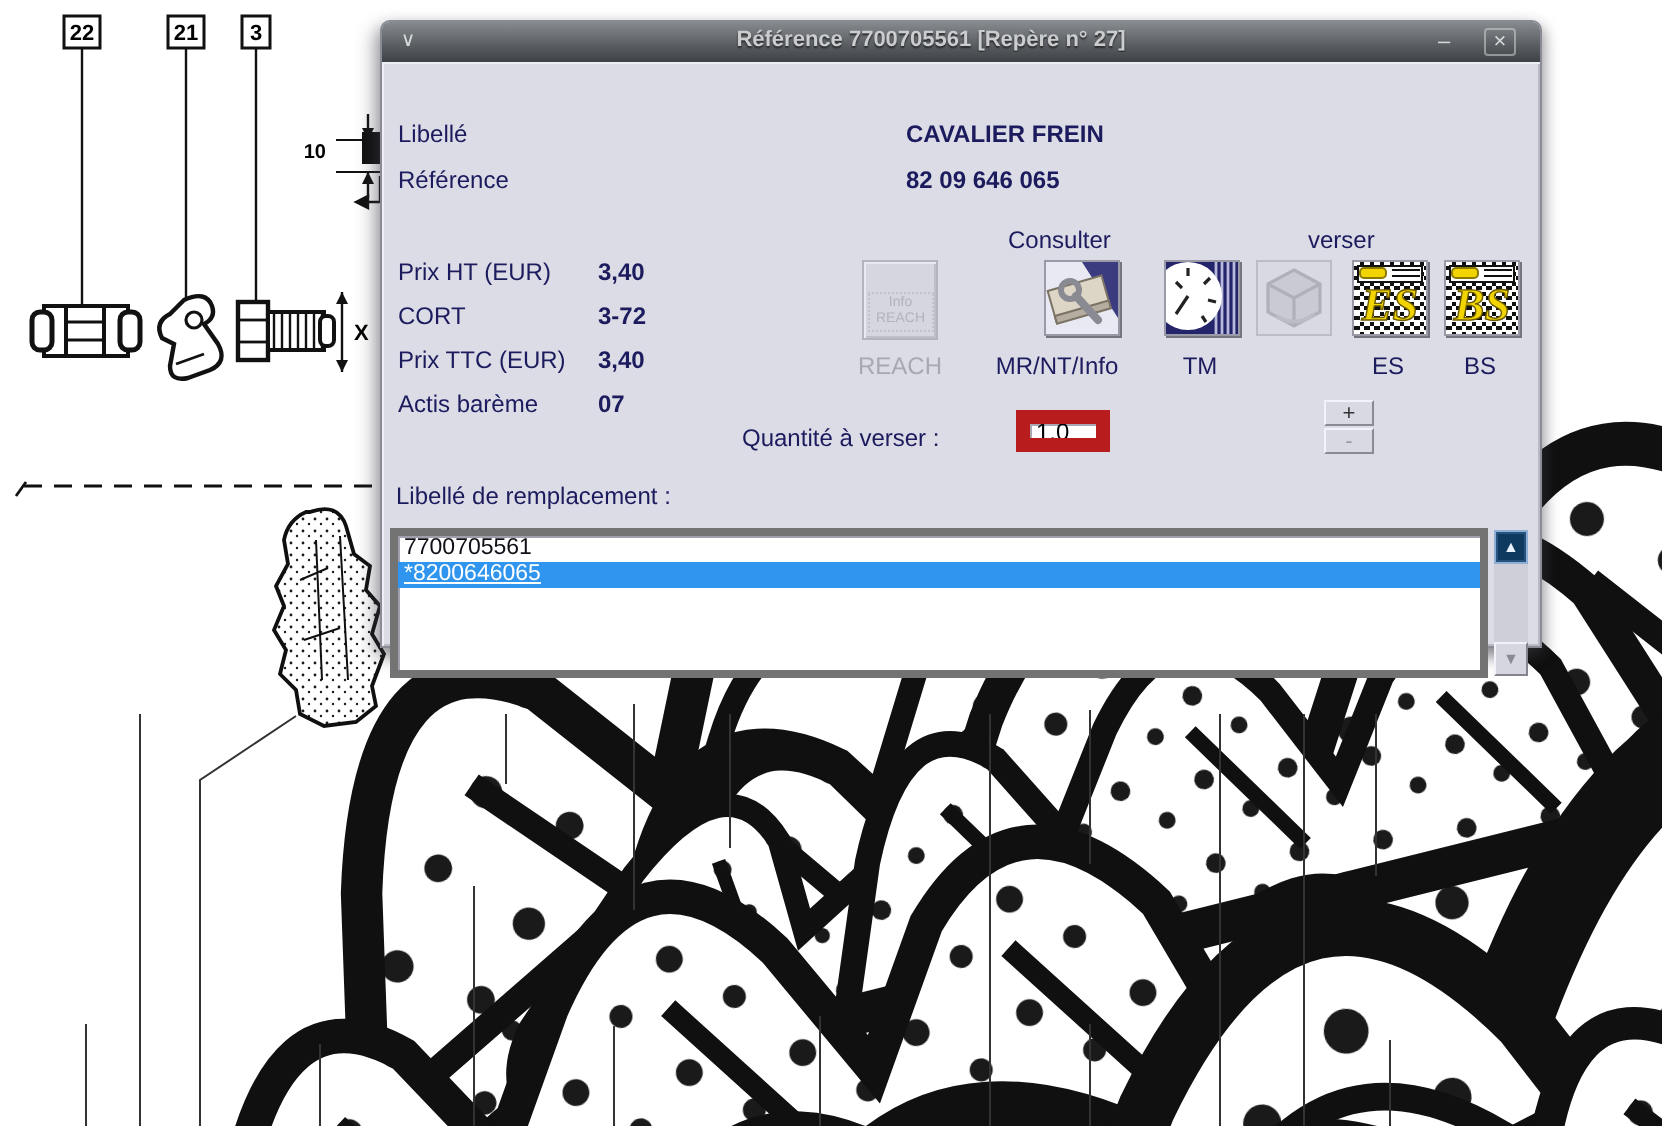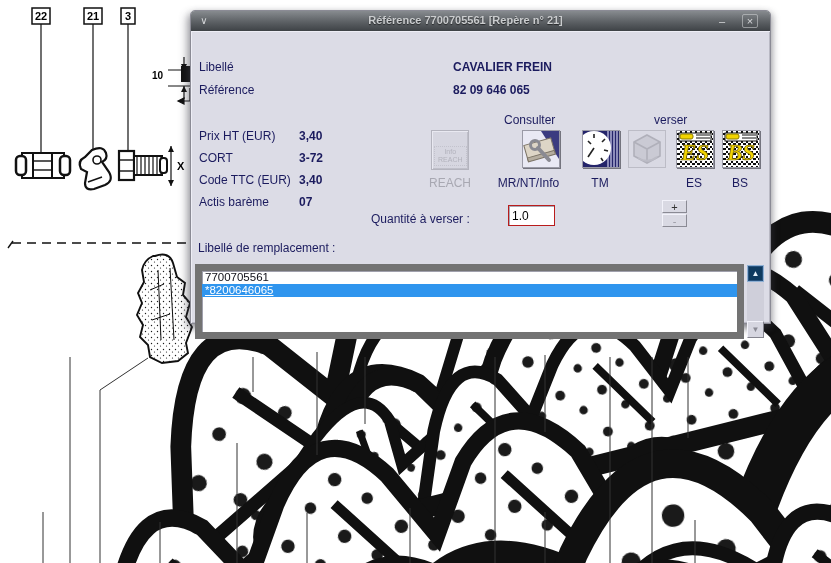--- a/index.html
+++ b/index.html
@@ -41,31 +41,31 @@
   #reachBtn { background:#d6d6e0; border:1px solid #b4b4be;
               box-shadow:inset 1px 1px 0 #e9e9f1, inset -1px -1px 0 #bfbfc9;
               color:#b2b2bc; font-size:7px; line-height:8px; text-align:center; }
   #reachBtn .inner { margin-top:11px; border:1px dotted #c3c3cd; display:inline-block;
                      padding:1px 3px; transform:rotate(0.001deg); }
   .iclabel { position:absolute; text-align:center; font-size:12px; color:#1b1b5e; }
   .iclabel.dis { color:#a8a8b2; }
 
   
   #qtyInput { position:absolute; left:317px; top:174px; width:47px; height:21px;
-              border:1px solid #b91c1c; box-shadow:inset 1px 1px 0 #a9a9b5;
+              border:7px solid #b91c1c; box-shadow:inset 1px 1px 0 #a9a9b5;
               font-size:12px; padding:2px 3px; background:#fff; color:#000;
               font-family:"Liberation Sans",sans-serif; }
   .stepbtn { position:absolute; left:471px; width:25px; height:13px;
              background:#d9d9e3; border:1px solid; border-color:#f2f2fa #8a8a94 #8a8a94 #f2f2fa;
              font-size:11px; line-height:10px; text-align:center; color:#333; padding:0; }
   #minusBtn { color:#9a9aa4; }
 
   
   #listbox { position:absolute; left:4px; top:233px; width:549px; height:75px;
-             background:#fff; border:7px solid #737373;
+             background:#fff; border:4px solid #737373;
              box-shadow:inset 1px 1px 0 #a0a0ac; overflow:hidden; }
   .lrow { height:13px; line-height:13px; font-size:11.5px; color:#101018; padding:0 3px; }
   .lrow.selected { background:#2f95ee; color:#fff;text-decoration:underline; }
 
   
   #sbar { position:absolute; left:556px; top:234px; width:17px; height:73px; background:#cfcfda; }
   .sbtn { position:absolute; left:0; width:17px; height:17px; font-size:8px; text-align:center;
           line-height:16px; padding:0; }
   #sup { top:0; background:#0e3a5f; color:#e8f2fa; border:1px solid #8fb0d4;
          box-shadow:inset 0 0 0 1px #27537f; }
@@ -260,37 +260,37 @@
     <line x1="610" y1="357" x2="610" y2="563"></line>
     <line x1="652" y1="357" x2="652" y2="563"></line>
     <line x1="688" y1="357" x2="688" y2="438"></line>
     <line x1="695" y1="520" x2="695" y2="563"></line>
   </g>
 </svg>
 
 <div id="dlg">
   <div id="titlebar">
     <div class="tbtn" id="wmenu">∨</div>
-    <div class="ttl">Référence 7700705561 [Repère n° 21]</div>
+    <div class="ttl">Référence 7700705561 [Repère n° 27]</div>
     <div class="tbtn" id="wmin">–</div>
     <div class="tbtn" id="wclose">×</div>
   </div>
 
   <div id="dbody">
 
     <div class="abs" style="left:8px;top:29px">Libellé</div>
     <div class="abs b" style="left:262px;top:29px">CAVALIER FREIN</div>
     <div class="abs" style="left:8px;top:52px">Référence</div>
     <div class="abs b" style="left:262px;top:52px">82 09 646 065</div>
 
     <div class="abs" style="left:8px;top:98px">Prix HT (EUR)</div>
     <div class="abs b" style="left:108px;top:98px">3,40</div>
     <div class="abs" style="left:8px;top:120px">CORT</div>
     <div class="abs b" style="left:108px;top:120px">3-72</div>
-    <div class="abs" style="left:8px;top:142px">Code TTC (EUR)</div>
+    <div class="abs" style="left:8px;top:142px">Prix TTC (EUR)</div>
     <div class="abs b" style="left:108px;top:142px">3,40</div>
     <div class="abs" style="left:8px;top:164px">Actis barème</div>
     <div class="abs b" style="left:108px;top:164px">07</div>
 
     <div class="abs" style="left:313px;top:82px">Consulter</div>
     <div class="abs" style="left:463px;top:82px">verser</div>
 
     <button class="icbtn" id="reachBtn" style="left:240px;top:99px;width:38px;height:40px">
       <span class="inner"><span>Info</span><br>
       <span>REACH</span></span>

